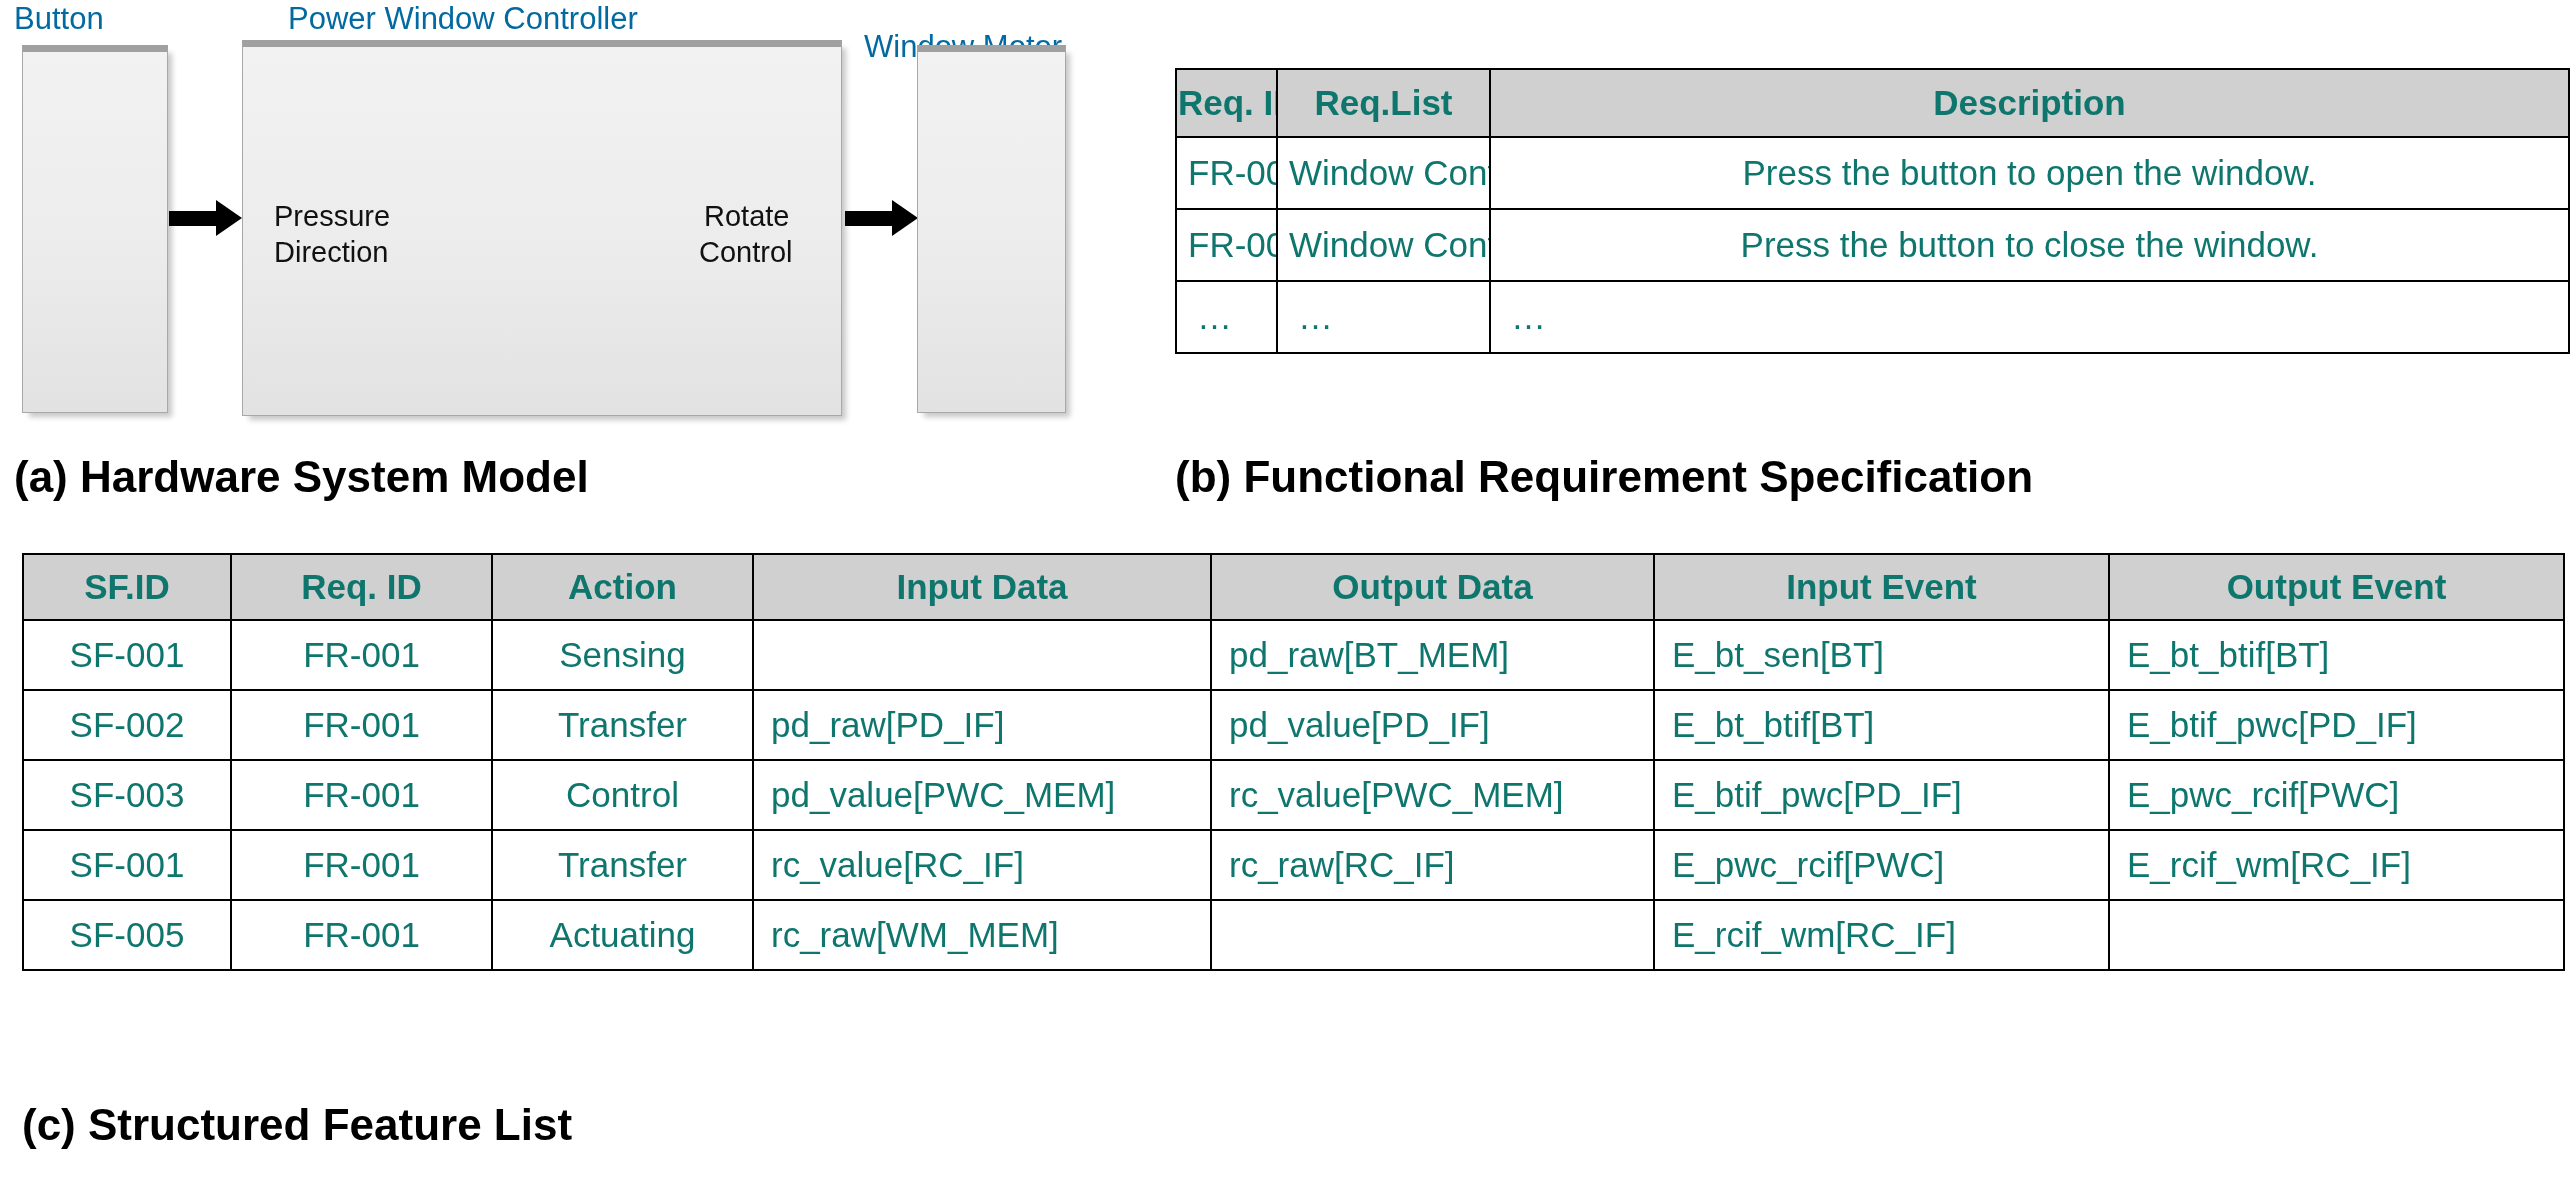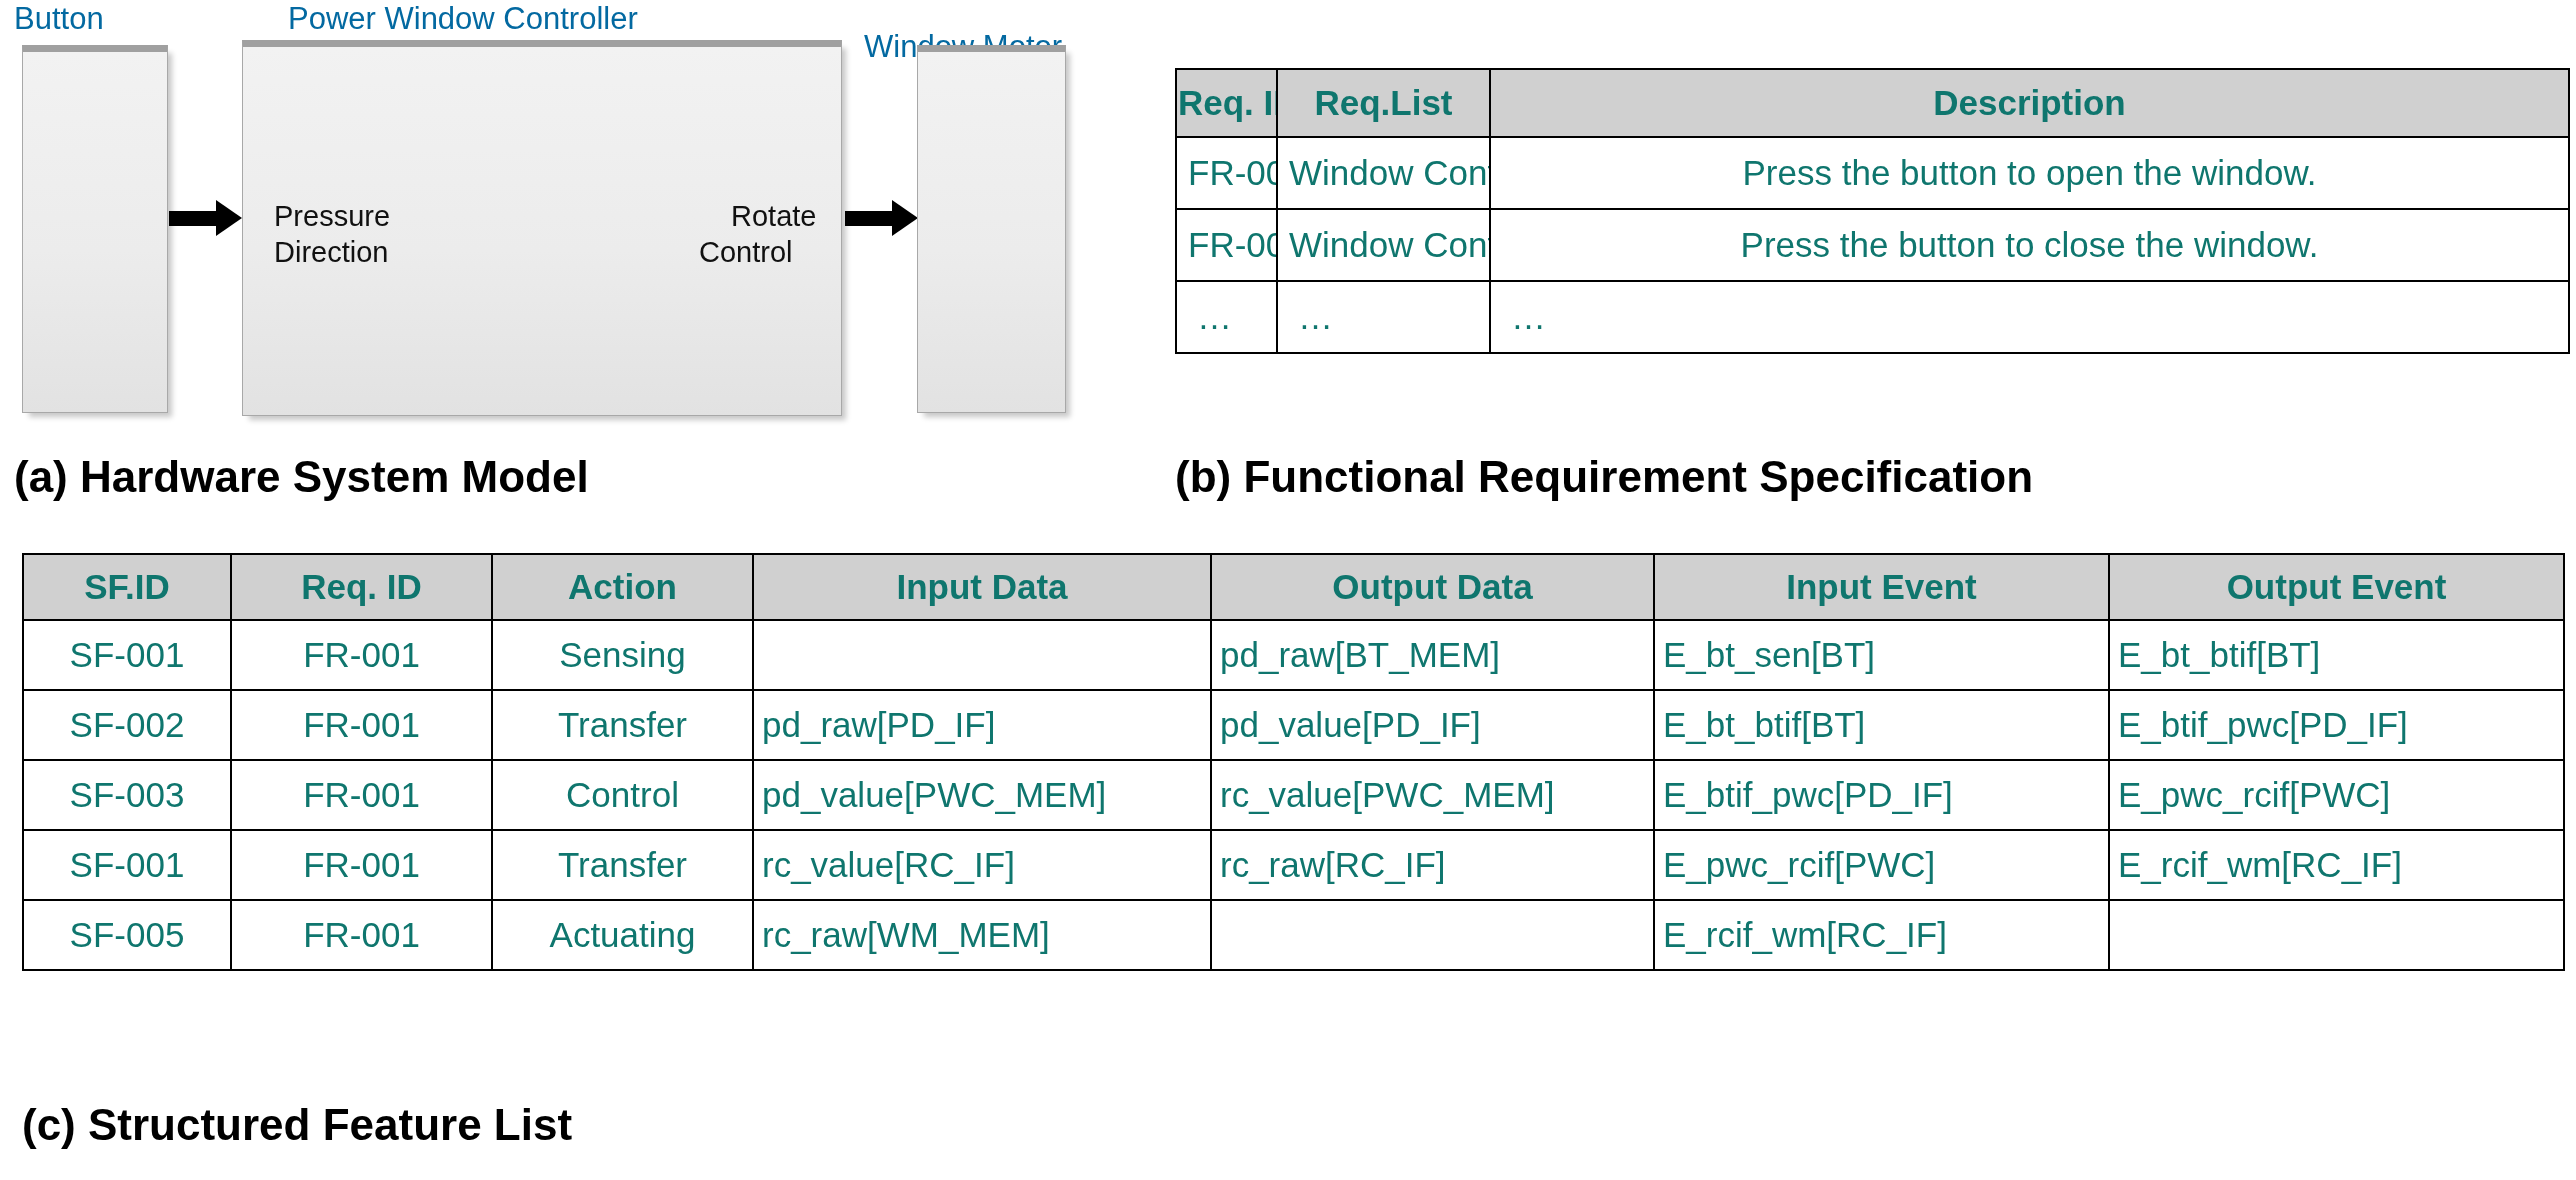--- a/index.html
+++ b/index.html
@@ -122,21 +122,21 @@
   
   #table-c {
     left: 22px;
     top: 553px;
     width: 2543px;
   }
   #table-c th { height: 62px; }
   #table-c td {
     height: 68px;
     text-align: left;
-    padding: 0 8px;
+    padding: 0 17px;
   }
   #table-c td.ctr { text-align: center; }
 </style>
 </head>
 <body>
 
 <div id="panel-a">
 
   <div class="blk-label" style="left:14px; top:3.1px;">Button</div>
 
@@ -149,21 +149,21 @@
   <div class="arrow" style="left:169px; top:200px; width:73px;">
     <div class="shaft" style="width:47px;"></div>
     <div class="head" style="left:47px;"></div>
   </div>
 
   <div class="hw-box" style="left:242px; top:40px; width:600px; height:376px;"></div>
 
   <div class="port-label" style="left:274px; top:198px;">Pressure</div>
   <div class="port-label" style="left:274px; top:234px;">Direction</div>
 
-  <div class="port-label" style="left:731px; top:198px;">Rotate</div>
+  <div class="port-label" style="left:704px; top:198px;">Rotate</div>
   <div class="port-label" style="left:699px; top:234px;">Control</div>
 
   <div class="arrow" style="left:845px; top:200px; width:73px;">
     <div class="shaft" style="width:47px;"></div>
     <div class="head" style="left:47px;"></div>
   </div>
 
   <div class="hw-box" style="left:917px; top:45px; width:149px; height:368px;"></div>
 
   <div class="caption" style="left:14px; top:455px;">(a) Hardware System Model</div>

